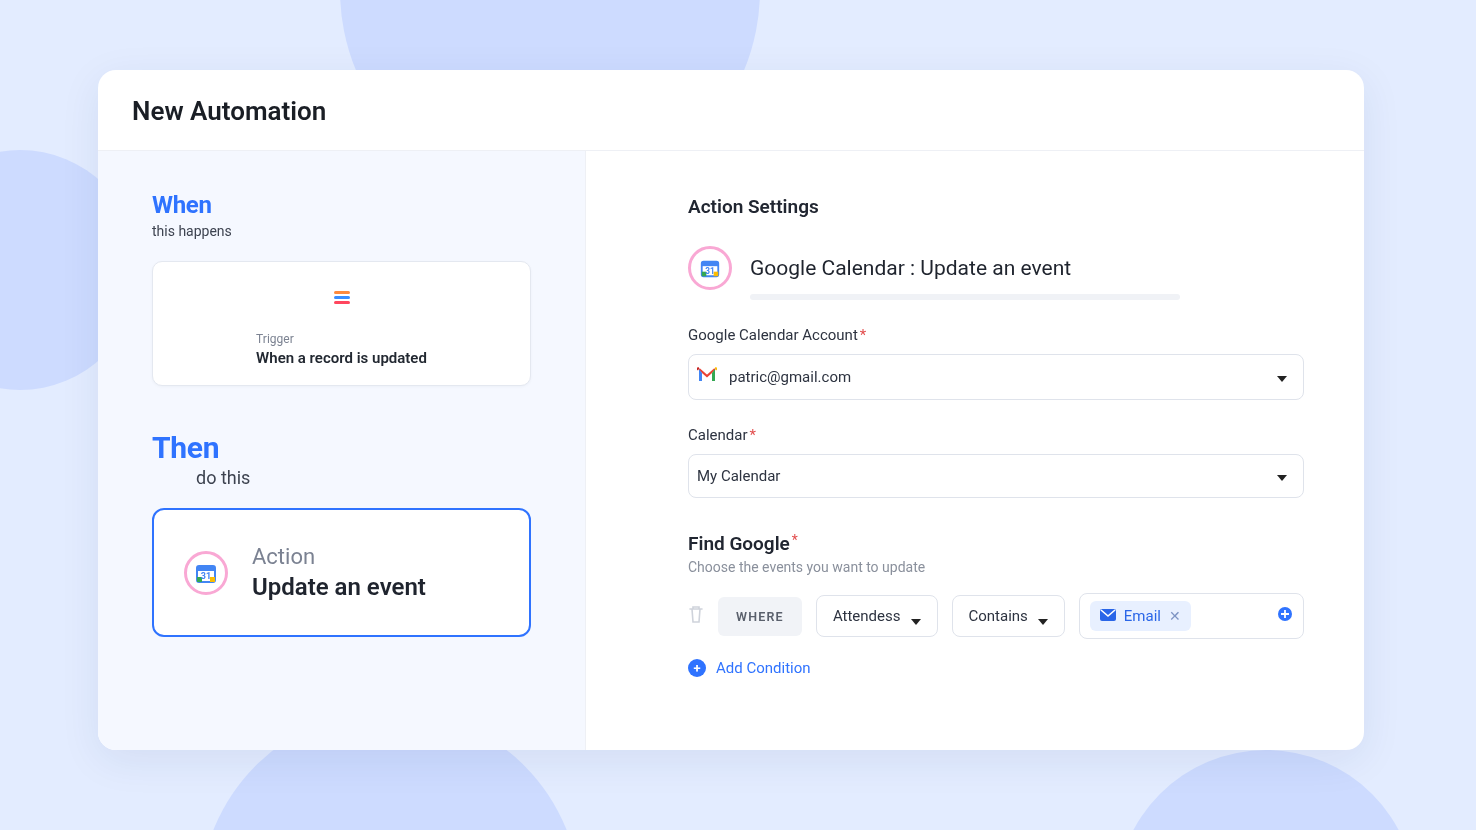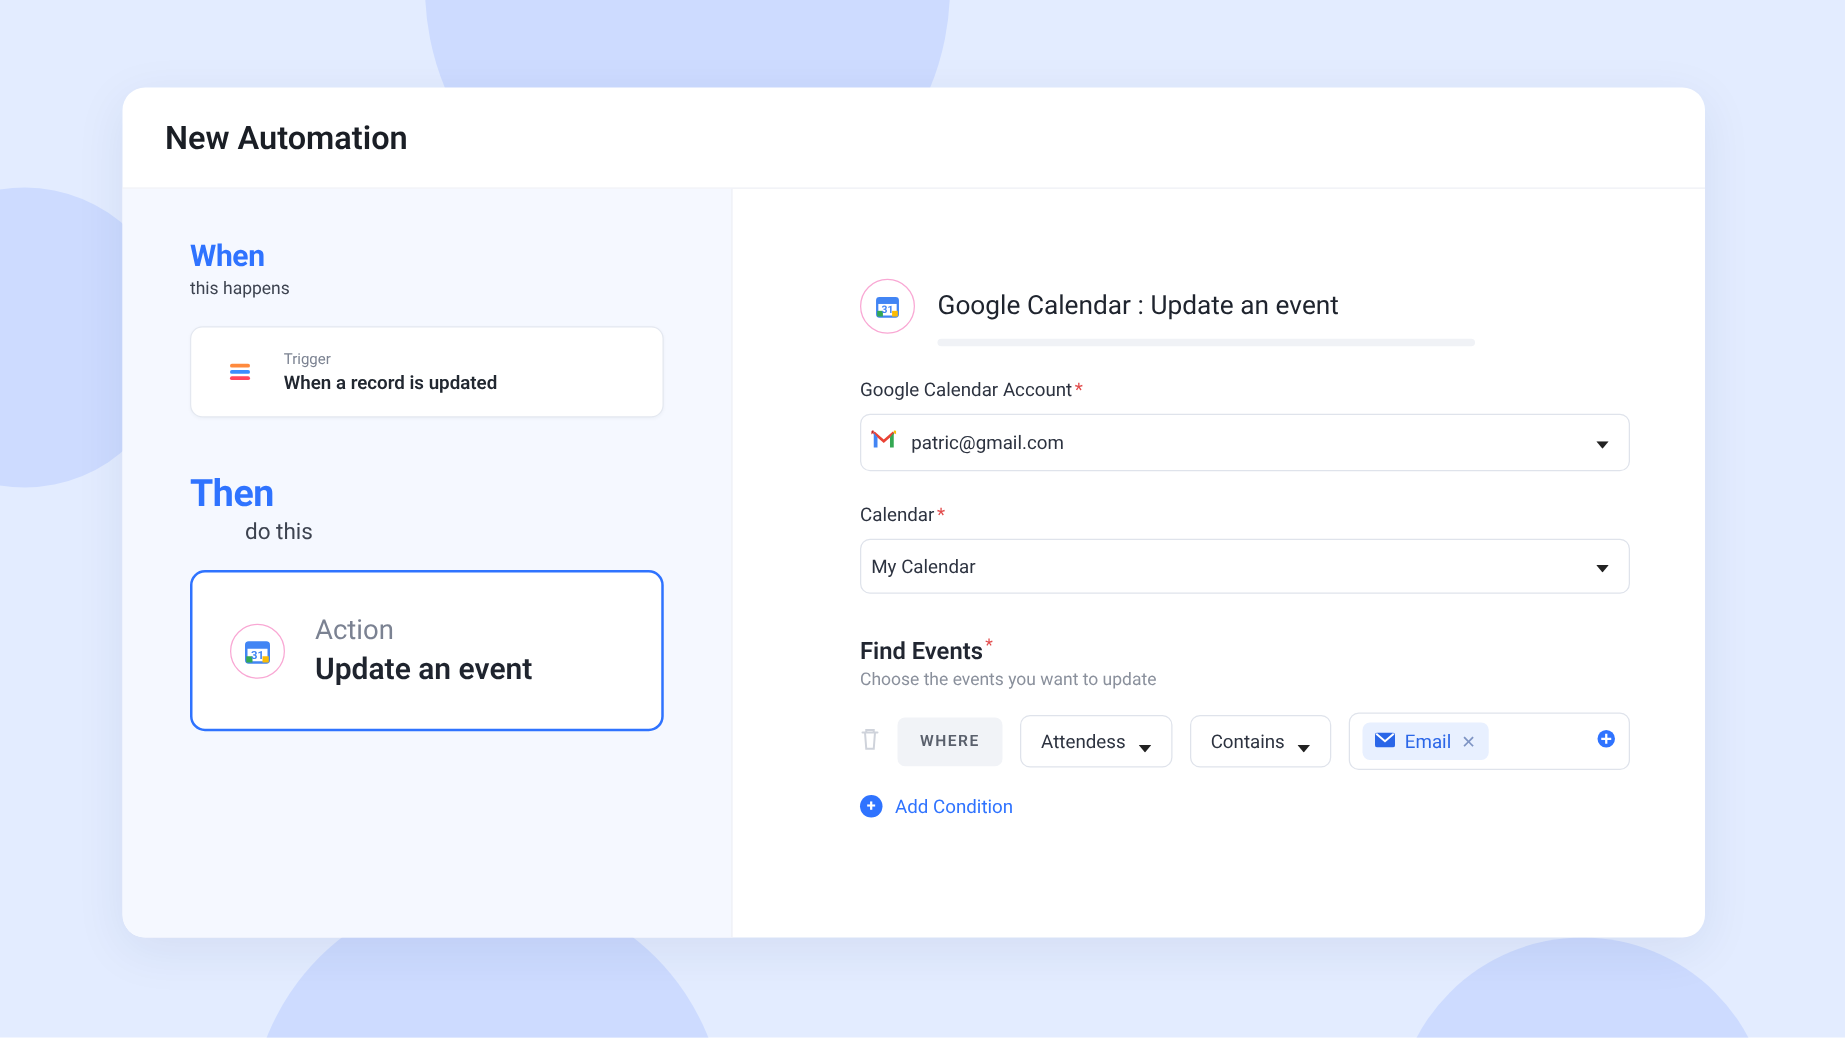--- a/index.html
+++ b/index.html
@@ -53,41 +53,42 @@
   }
 
   .trigger-card {
     margin-top: 22px;
     background: #fff;
     border: 1px solid #e4e8f0;
     border-radius: 10px;
     padding: 18px 22px;
     display: flex; align-items: center; gap: 18px;
     box-shadow: 0 1px 3px rgba(20,40,80,0.04);
+    flex-direction: column;
   }
   .trigger-card .label-sm { font-size: 12px; color: #7c8392; margin-bottom: 3px; }
   .trigger-card .label-lg { font-size: 15px; font-weight: 600; color: #222831; }
 
   .then-block { margin-top: 44px; }
   .then-block .section-title { font-size: 30px; }
   .then-block .section-sub { font-size: 18px; margin-top: 2px; margin-left: 44px; }
 
   .action-card {
     margin-top: 20px;
     background: #fff;
     border: 2px solid #2f73ff;
     border-radius: 12px;
     padding: 34px 30px;
     display: flex; align-items: center; gap: 24px;
   }
   .action-card .label-sm { font-size: 22px; color: #7b8292; margin-bottom: 4px; }
   .action-card .label-lg { font-size: 24px; font-weight: 600; color: #1f242e; }
 
   .icon-circle {
-    width: 44px; height: 44px; border-radius: 50%; border: 1px solid #f9a8d4;
+    width: 44px; height: 44px; border-radius: 50%; border: 3px solid #f9a8d4;
     display: flex; align-items: center; justify-content: center; flex-shrink: 0;
     background: #fff;
   }
   .trigger-card .icon-circle { width: 34px; height: 34px; border: none; }
 
   
   .right-col h2 { font-size: 19px; font-weight: 600; color: #212631; }
   .service-row { display: flex; align-items: center; gap: 18px; margin-top: 28px; }
   .service-row .icon-circle { width: 44px; height: 44px; }
   .service-title { font-size: 21px; font-weight: 400; color: #1f242e; }
@@ -206,20 +207,21 @@
           <div>
             <div class="label-sm">Action</div>
             <div class="label-lg">Update an event</div>
           </div>
         </div>
       </div>
 
     </div>
 
     <div class="right-col">
+      <h2>Action Settings</h2>
 
       <div class="service-row">
         <div class="icon-circle">
           <svg width="22" height="22" viewBox="0 0 24 24">
             <rect x="3" y="5" width="18" height="16" rx="2" fill="#fff" stroke="#4285f4" stroke-width="2"></rect>
             <rect x="3" y="5" width="18" height="5" fill="#4285f4"></rect>
             <rect x="16" y="16" width="5" height="5" fill="#fbbc04"></rect>
             <rect x="3" y="16" width="5" height="5" fill="#34a853"></rect>
             <text x="12" y="18" text-anchor="middle" font-size="9" font-weight="700" fill="#4285f4">31</text>
           </svg>
@@ -261,21 +263,21 @@
           <span>My Calendar</span>
           <span class="caret">
             <svg width="10" height="6" viewBox="0 0 10 6">
                 <path d="M0 0 L5 6 L10 0 Z" fill="#222"></path>
               </svg>
           </span>
         </div>
       </div>
 
       <div class="find-events">
-        <h3>Find Events</h3><span class="req">*</span>
+        <h3>Find Google</h3><span class="req">*</span>
         <p>Choose the events you want to update</p>
 
         <div class="condition-row">
           <span class="trash">
             <svg width="16" height="18" viewBox="0 0 16 18">
                 <path d="M2 4 H14 M5 4 V2 H11 V4 M4 4 L5 17 H11 L12 4" stroke="#cfd3db" stroke-width="1.6" fill="none" stroke-linecap="round"></path>
               </svg>
           </span>
           <div class="where-pill">WHERE</div>
           <div class="cond-select">

